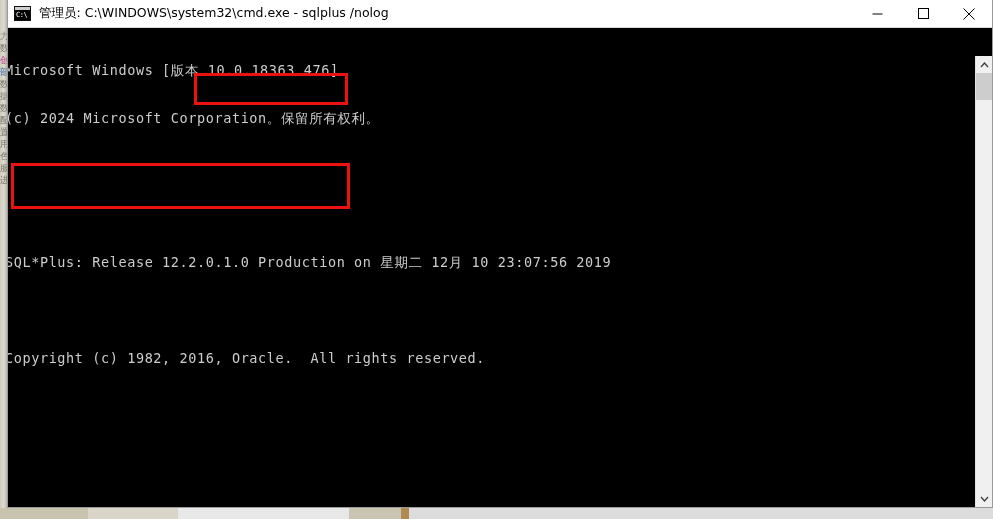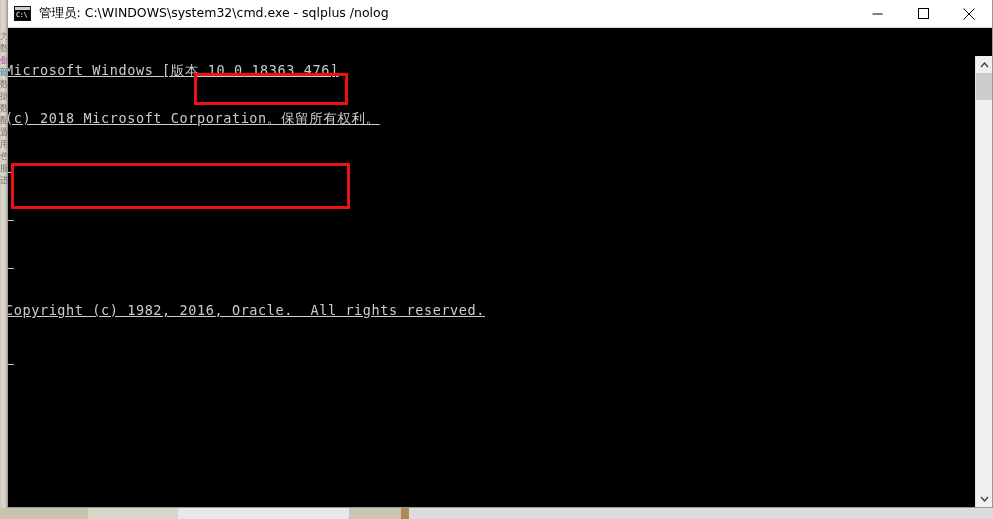--- a/index.html
+++ b/index.html
@@ -140,21 +140,21 @@
     position: absolute;
     left: -3px;
     top: 2px;
     font-family: "DejaVu Sans Mono", "Liberation Mono", monospace;
     font-size: 13.5px;
     line-height: 16px;
     color: #cccccc;
     white-space: pre;
     letter-spacing: 0.6px;
   }
-  #console-text .line { height: 16px; text-decoration: underline; }
+  #console-text .line { height: 16px; }
   .cursor {
     display: inline-block;
     width: 8px;
     height: 2px;
     background: #cccccc;
     vertical-align: -1px;
     margin-left: 1px;
   }
 
   
@@ -245,23 +245,24 @@
               <line x1="0.5" y1="0.5" x2="11.5" y2="11.5" stroke="#000" stroke-width="1"></line>
               <line x1="11.5" y1="0.5" x2="0.5" y2="11.5" stroke="#000" stroke-width="1"></line>
             </svg>
         </div>
       </div>
     </div>
 
     <div id="console-body">
       <div id="console-text">
         <div class="line">Microsoft Windows [版本 10.0.18363.476]</div>
-        <div class="line">(c) 2018 Microsoft Corporation。保留所有权利。</div>
-        <div class="line">&nbsp;</div>
-        <div class="line">&nbsp;</div>
+        <div class="line">(c) 2024 Microsoft Corporation。保留所有权利。</div>
+        <div class="line">&nbsp;</div>
+        <div class="line">&nbsp;</div>
+        <div class="line">SQL*Plus: Release 12.2.0.1.0 Production on 星期二 12月 10 23:07:56 2019</div>
         <div class="line">&nbsp;</div>
         <div class="line">Copyright (c) 1982, 2016, Oracle.  All rights reserved.</div>
         <div class="line">&nbsp;</div>
       </div>
 
       <div id="scrollbar">
         <div class="sb-btn">
           <svg width="9" height="6" viewBox="0 0 9 6">
               <polyline points="1,5 4.5,1 8,5" fill="none" stroke="#3c3c3c" stroke-width="1.3"></polyline>
             </svg>

